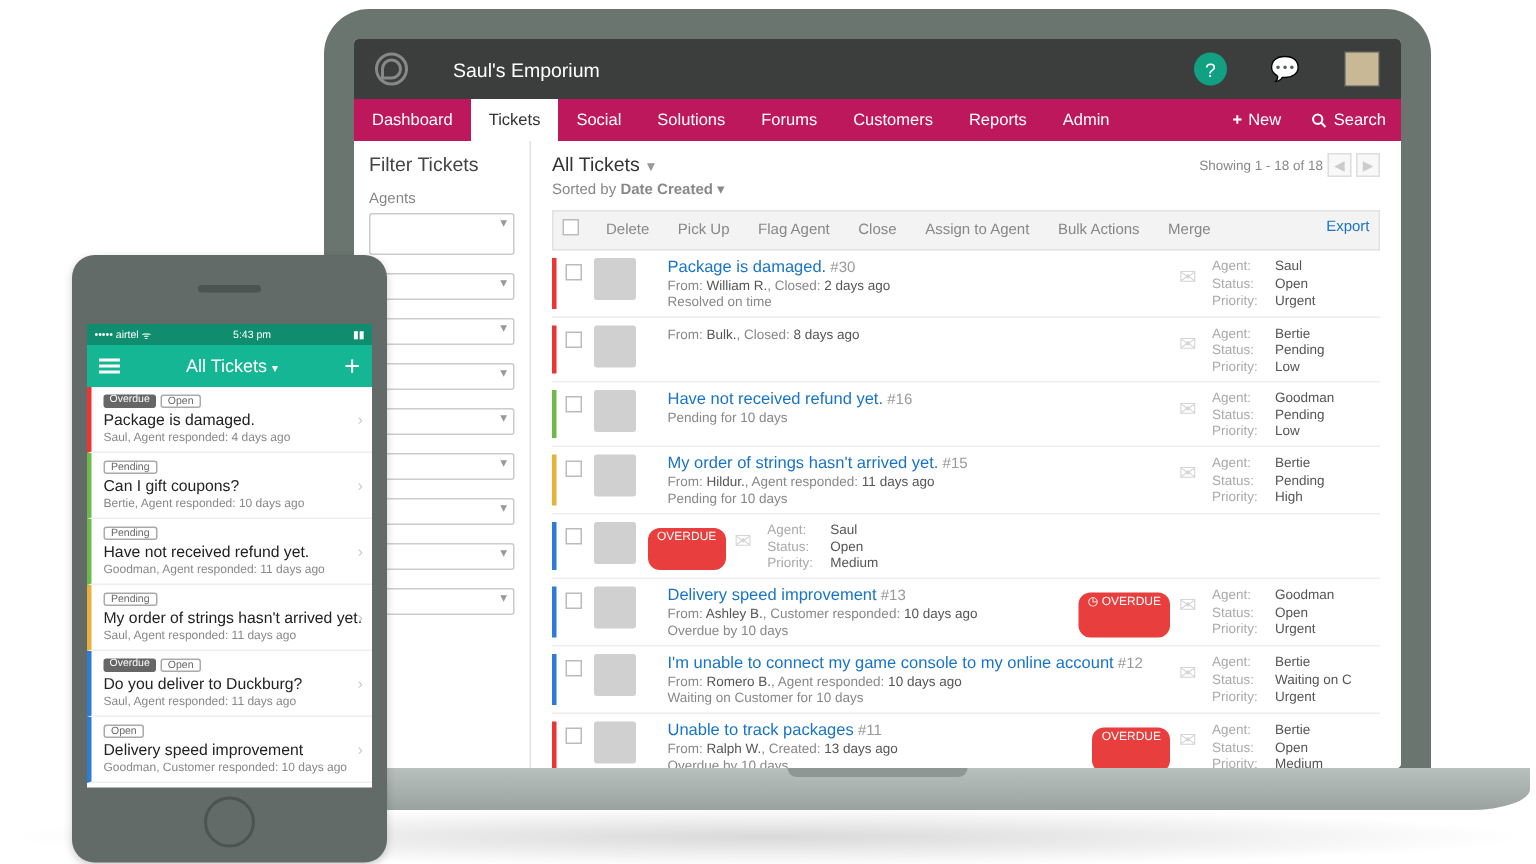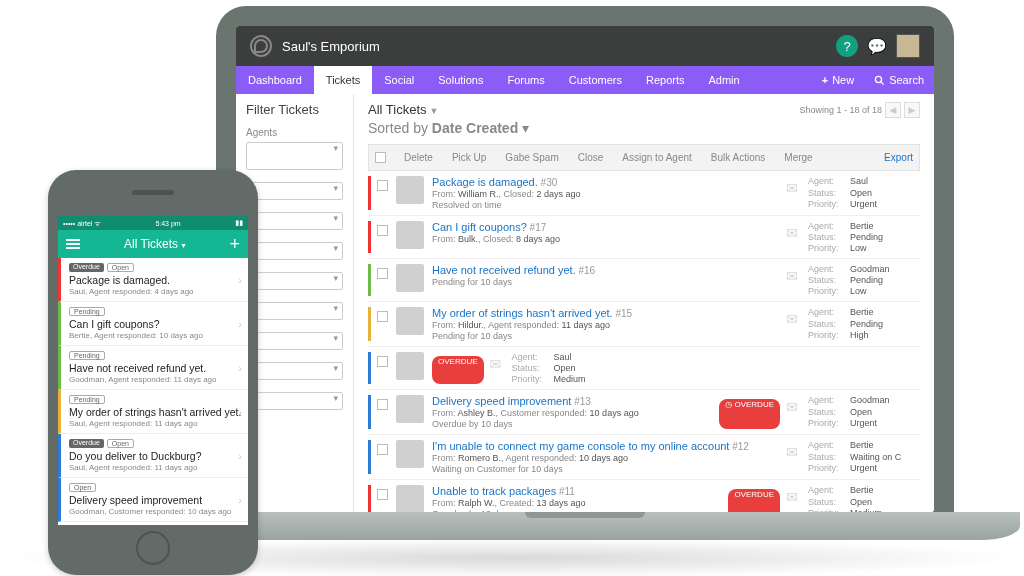--- a/index.html
+++ b/index.html
@@ -7,78 +7,78 @@
 
   
   .laptop { position: absolute; left: 150px; top: 6px; width: 870px; height: 556px; }
   .laptop-screen { width: 738px; height: 506px; margin: 0 auto; background: #6a7570; border-radius: 30px 30px 0 0; padding: 20px 20px 0 20px; position: relative; }
   .laptop-inner { width: 100%; height: 100%; background: #fff; border-radius: 3px; overflow: hidden; display:flex; flex-direction: column; }
   .laptop-base { width: 870px; height: 28px; background: linear-gradient(#b8c0be,#9aa3a0); border-radius: 0 0 40px 40px / 0 0 14px 14px; position: relative; }
   .laptop-base:before { content:""; position:absolute; top:0; left:50%; transform:translateX(-50%); width:120px; height:6px; background:#8e9794; border-radius:0 0 8px 8px; }
   .shadow-ellipse { position:absolute; bottom:-2px; left:0; width:1024px; height:40px; background: radial-gradient(ellipse at center, rgba(0,0,0,0.15) 0%, rgba(0,0,0,0) 70%); pointer-events:none; }
 
   
-  .hdr { background:#3b3e3d; height:40px; display:flex; align-items:center; padding:0 14px; color:#fff; font-size:13px; }
+  .hdr { background:#3b3e3d; height:40px; display:flex; align-items:center; padding:0 14px; color:#fff; font-size:13px;gap:20px; }
   .hdr .logo { width:22px; height:22px; border-radius:50%; border:2px solid #888; margin-right:10px; display:flex; align-items:center; justify-content:center; }
   .hdr .logo:before{ content:""; width:10px; height:10px; border:2px solid #888; border-radius:50% 50% 50% 0; }
   .hdr .spacer{flex:1;}
   .hdr .ico { width:22px; height:22px; border-radius:50%; margin-left:8px; display:flex; align-items:center; justify-content:center; font-size:13px; }
   .hdr .ico.help{ background:#11a082; }
   .hdr .ico.chat{ color:#3cd89a; font-size:16px; }
   .hdr .avatar{ width:24px; height:24px; background:#c9b896; margin-left:8px; border:1px solid #555; }
 
   
-  .nav { background:#8b5cf6; height:28px; display:flex; align-items:stretch; font-size:11px; color:#fff; }
+  .nav { background:#be185d; height:28px; display:flex; align-items:stretch; font-size:11px; color:#fff; }
   .nav .tab { padding:0 12px; display:flex; align-items:center; cursor:pointer; }
   .nav .tab.active { background:#fff; color:#333; }
   .nav .spacer{flex:1;}
   .nav .act { display:flex; align-items:center; padding:0 10px; font-size:11px; cursor:pointer; }
   .nav .act .plus{ font-weight:bold; margin-right:4px; }
   .nav .act svg{ width:11px; height:11px; fill:#fff; margin-right:4px;}
 
   
   .content{ flex:1; display:flex; overflow:hidden; background:#fff; }
   .sidebar{ width:118px; border-right:1px solid #e2e2e2; padding:8px 10px; font-size:11px; color:#555;}
   .sidebar .title{ font-size:13px; color:#444; margin-bottom:10px;}
   .sidebar .label{ font-size:10px; color:#888; margin-bottom:4px;}
   .sidebar .dd{ border:1px solid #ccc; border-radius:2px; height:18px; margin-bottom:12px; position:relative;}
   .sidebar .dd:after{ content:"▾"; position:absolute; right:4px; top:0px; color:#999; font-size:9px;}
 
   .main{ flex:1; display:flex; flex-direction:column; overflow:hidden; }
   .main-head{ padding:8px 14px; display:flex; align-items:flex-start; }
   .main-head .mtit{ font-size:13px; color:#333; font-weight:500;}
   .main-head .mtit .arr{ color:#999; font-size:9px; margin-left:3px;}
-  .main-head .sub{ font-size:14px; color:#888; margin-top:3px;}
+  .main-head .sub{ font-size:10px; color:#888; margin-top:3px;}
   .main-head .paging{ margin-left:auto; font-size:9px; color:#888; display:flex; align-items:center;}
   .main-head .pgbtn{ border:1px solid #ddd; width:16px; height:16px; margin-left:3px; display:flex; align-items:center; justify-content:center; color:#ccc; font-size:9px; background:#f8f8f8;}
 
-  .toolbar{ background:#f3f3f3; border:1px solid #e2e2e2; margin:0 14px; padding:5px 6px; display:flex; align-items:center; font-size:10px; color:#888;}
+  .toolbar{ background:#f3f3f3; border:1px solid #e2e2e2; margin:0 14px; padding:5px 6px; display:flex; align-items:flex-start; font-size:10px; color:#888;}
   .toolbar .cb{ width:11px; height:11px; border:1px solid #bbb; margin-right:10px; background:#fff;}
   .toolbar .btn{ padding:2px 8px; margin-right:3px;}
   .toolbar .exp{ margin-left:auto; color:#1974c7;}
 
   .tlist{ flex:1; overflow:hidden; margin:0 14px; }
   .trow{ display:flex; border-bottom:1px solid #eee; padding:5px 0 5px 0; font-size:10px; position:relative;}
   .trow .stripe{ width:3px; align-self:stretch; margin-right:4px;}
   .trow .cb{ width:11px; height:11px; border:1px solid #bbb; margin:4px 8px 0 2px; flex-shrink:0;}
   .trow .thumb{ width:28px; height:28px; background:#d0d0d0; margin-right:8px; flex-shrink:0; border-radius:2px;}
-  .trow .body{ flex:1; min-width:0;}
+  .trow .body{ flex:1; min-width:0;margin-left:13px;}
   .trow .subj{ color:#1974c7; font-size:11px;}
   .trow .tid{ color:#999; font-size:10px;}
   .trow .meta{ color:#888; font-size:9px; margin-top:1px;}
   .trow .meta b{ color:#555; font-weight:normal;}
   .trow .status{ color:#888; font-size:9px; margin-top:1px;}
   .trow .badge{ background:#e83e3e; color:#fff; font-size:8px; padding:1px 6px; border-radius:8px; margin:4px 4px 0 0;}
   .trow .icoR{ width:16px; height:16px; margin:4px 6px 0 2px; color:#d5d5d5; font-size:14px;}
   .trow .right{ width:112px; flex-shrink:0; font-size:9px; color:#888; display:grid; grid-template-columns: 42px 1fr; row-gap:1px;}
   .trow .right .k{ color:#aaa;}
   .trow .right .v{ color:#555;}
 
   
-  .phone{ position:absolute; left:48px; top:170px; width:210px; height:405px; background:#626b68; border-radius:28px; padding:46px 10px 50px 10px; box-shadow: 0 2px 6px rgba(0,0,0,0.2);}
+  .phone{ position:absolute; left:48px; top:170px; width:210px; height:405px; background:#626b68; border-radius:15px; padding:46px 10px 50px 10px; box-shadow: 0 2px 6px rgba(0,0,0,0.2);}
   .phone:before{ content:""; position:absolute; top:20px; left:50%; transform:translateX(-50%); width:42px; height:5px; background:#4b5451; border-radius:3px;}
   .phone .home{ position:absolute; bottom:10px; left:50%; transform:translateX(-50%); width:34px; height:34px; border:2px solid #4b5451; border-radius:50%;}
   .phone-screen{ width:100%; height:100%; background:#fff; overflow:hidden; display:flex; flex-direction:column; font-size:10px;}
   .statusbar{ background:#0f8d6e; color:#fff; height:14px; display:flex; align-items:center; padding:0 5px; font-size:7px;}
   .statusbar .c{flex:1; text-align:center;}
   .phead{ background:#14b693; color:#fff; height:28px; display:flex; align-items:center; padding:0 8px;}
   .phead .burger{ display:flex; flex-direction:column; gap:2px;}
   .phead .burger span{ width:14px; height:2px; background:#fff;}
   .phead .ptit{ flex:1; text-align:center; font-size:12px;}
   .phead .plus{ font-size:18px;}
@@ -173,21 +173,21 @@
               <span>Showing 1 - 18 of 18</span>
               <div class="pgbtn">◀</div>
               <div class="pgbtn">▶</div>
             </div>
           </div>
 
           <div class="toolbar" id="toolbar">
             <div class="cb"></div>
           <div class="btn">Delete</div>
               <div class="btn">Pick Up</div>
-              <div class="btn">Gabe Spam</div>
+              <div class="btn">Flag Agent</div>
               <div class="btn">Close</div>
               <div class="btn">Assign to Agent</div>
               <div class="btn">Bulk Actions</div>
               <div class="btn">Merge</div>
               <div class="exp">Export</div>
             </div>
 
           <div class="tlist" id="tlist">
               <div class="trow">
                 <div class="stripe" style="background:#e33"></div>
@@ -206,21 +206,20 @@
                   <span class="v">Open</span>
                   <span class="k">Priority:</span>
                   <span class="v">Urgent</span>
                 </div>
               </div>
               <div class="trow">
                 <div class="stripe" style="background:#e33"></div>
                 <div class="cb"></div>
                 <div class="thumb th-1"></div>
                 <div class="body">
-                  <div><span class="subj">Can I gift coupons?</span> <span class="tid">#17</span></div>
                   <div class="meta">From: <b>Bulk.</b>, Closed: <b>8 days ago</b></div>
                 </div>
                 <div class="icoR">✉</div>
                 <div class="right">
                   <span class="k">Agent:</span>
                   <span class="v">Bertie</span>
                   <span class="k">Status:</span>
                   <span class="v">Pending</span>
                   <span class="k">Priority:</span>
                   <span class="v">Low</span>

